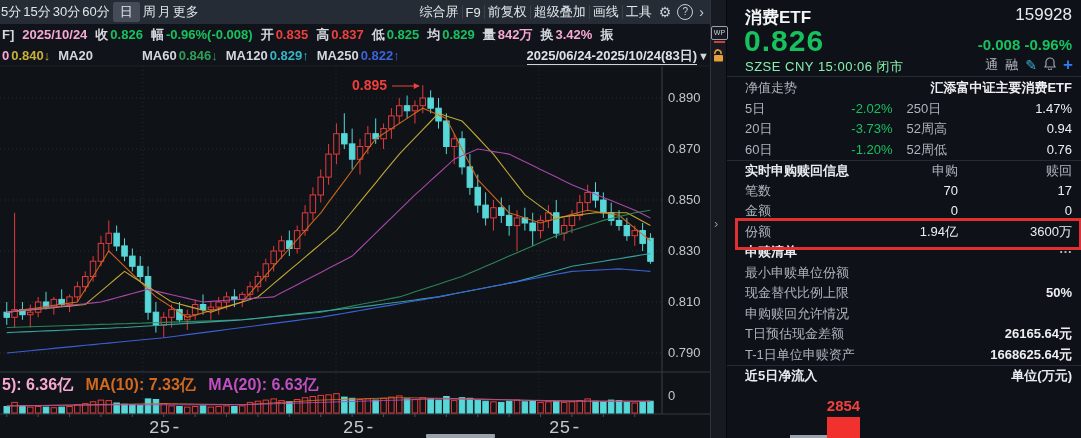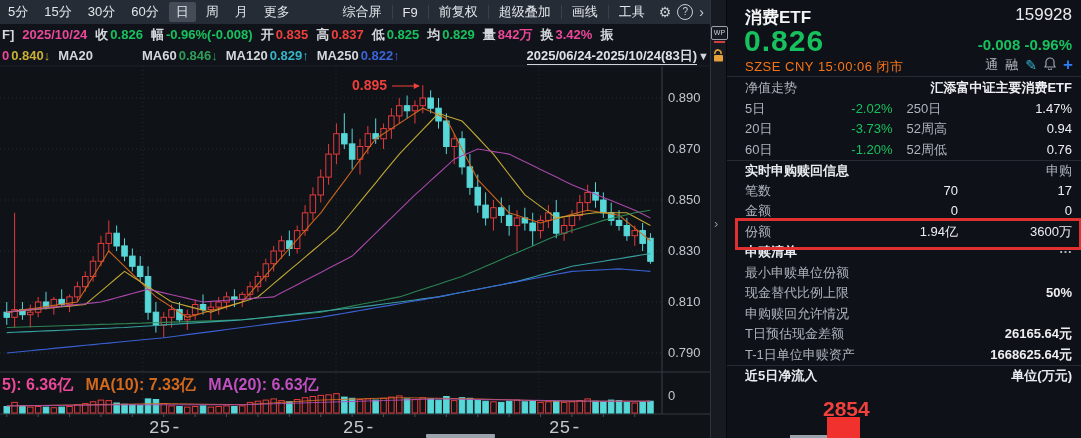--- a/index.html
+++ b/index.html
@@ -2,34 +2,34 @@
 <html><head>
 <meta charset="utf-8">
 <style>
   html,body{margin:0;padding:0;background:#000;}
   #app{position:relative;width:1081px;height:438px;background:#0d1014;overflow:hidden;
        font-family:"Liberation Sans",sans-serif;color:#dfe3e8;-webkit-font-smoothing:antialiased;}
   
   #chart-sec{position:absolute;left:0;top:0;width:710px;height:438px;background:#0f1217;}
   #toolbar{position:absolute;left:0;top:0;width:710px;height:24px;background:#262c35;
            display:flex;align-items:center;font-size:13px;color:#e2e6eb;border-bottom:1px solid #1a1f26;}
-  .tb-item{padding:2px 8px;cursor:pointer;white-space:nowrap;}
+  .tb-item{padding:2px 1px;cursor:pointer;white-space:nowrap;}
   .tb-item.active{background:#454c58;border-radius:2px;margin:0 2px;padding:1px 7px;}
   .tb-sep{width:1px;height:14px;background:#3a414b;margin:0 2px;}
   .tb-spacer{flex:1;}
   .tb-icon{padding:0 6px;color:#c9ced6;font-size:14px;cursor:pointer;}
   .help-circ{display:inline-block;width:14px;height:14px;border:1px solid #c9ced6;border-radius:50%;
              font-size:10px;line-height:14px;text-align:center;color:#c9ced6;}
   #quote-row{position:absolute;left:0;top:24px;width:710px;height:21px;background:#10141a;
              display:flex;align-items:center;font-size:13px;font-weight:bold;white-space:nowrap;overflow:hidden;}
   #ma-row{position:absolute;left:0;top:45px;width:710px;height:21px;background:#10141a;
           display:flex;align-items:center;font-size:13px;font-weight:bold;white-space:nowrap;overflow:hidden;}
   .q-lab{color:#d4d8dd;margin-left:8px;}
   .q-val{margin-left:2px;}
-  .green{color:#17c15e;} .red{color:#f0403c;} .white{color:#ec4899;text-align:right;}
+  .green{color:#17c15e;} .red{color:#f0403c;} .white{color:#f9a8d4;text-align:right;}
   .yellow{color:#c9b037;} .magenta{color:#c050c0;margin-top:35px;} .mgreen{color:#2e9e57;}
   .cyan{color:#35b6c8;} .blue{color:#3c64dc;}
   #range-box{position:absolute;right:1px;top:47px;font-size:13px;font-weight:bold;color:#dde1e6;}
   #range-box .rng{border-bottom:1px solid #cfd4da;padding-bottom:1px;}
   #range-box .caret{color:#cfd4da;font-size:11px;margin-left:1px;}
   #kchart{position:absolute;left:0;top:0;z-index:1;pointer-events:none;}
   .ylab{position:absolute;left:668px;width:42px;font-size:13px;color:#c3c8cf;z-index:2;}
   .xlab{position:absolute;width:44px;text-align:center;font-size:18px;color:#c3c8cf;top:418px;z-index:2;font-family:Liberation Mono, monospace;}
   #ann{position:absolute;left:352px;top:77px;font-size:14px;font-weight:bold;color:#f0403c;z-index:2;}
   #vol-legend{position:absolute;left:2px;top:375px;font-size:16px;font-weight:bold;z-index:2;white-space:nowrap;}
@@ -43,21 +43,21 @@
            font-size:7px;line-height:12px;text-align:center;color:#c9ced6;z-index:3;cursor:pointer;}
   #wp-icon::after{content:"";position:absolute;left:2px;bottom:-4px;width:11px;height:2px;background:#d04040;}
   #lock-icon{position:absolute;left:712px;top:48px;z-index:3;cursor:pointer;}
   
   #panel{position:absolute;left:727px;top:0;width:354px;height:438px;background:#0e1218;font-size:13px;}
   #p-head{position:absolute;left:0;top:0;width:354px;height:77px;border-bottom:1px solid #262b33;box-sizing:border-box;}
   #p-title{position:absolute;left:18px;top:6px;font-size:17px;font-weight:bold;color:#f2f4f6;}
   #p-code{position:absolute;right:9px;top:5px;font-size:17px;color:#e8eaed;}
   #p-price{position:absolute;left:17px;top:24px;font-size:30px;font-weight:bold;color:#17c15e;letter-spacing:1px;}
   #p-chg{position:absolute;right:9px;top:36px;font-size:15px;font-weight:bold;color:#17c15e;}
-  #p-status{position:absolute;left:18px;top:58px;font-size:13px;color:#f97316;letter-spacing:.5px;}
+  #p-status{position:absolute;left:18px;top:58px;font-size:13px;color:#86efac;letter-spacing:.5px;}
   #p-icons{position:absolute;right:8px;top:56px;display:flex;align-items:center;gap:7px;}
   .tag{color:#b4bac2;font-size:13px;}
   .pencil{color:#35b6d9;font-size:14px;cursor:pointer;}
   .plus{color:#2e7df6;font-size:17px;font-weight:bold;line-height:14px;cursor:pointer;}
   #p-rows{position:absolute;left:0;top:78px;width:354px;}
   .prow{height:20.5px;line-height:20.5px;display:flex;padding:0 9px 0 18px;box-sizing:border-box;white-space:nowrap;}
   .prow .lab{color:#aeb4bc;}
   .prow .val{color:#eceef1;}
   .sec-title{color:#e8ebef;font-weight:bold;}
   .flex1{flex:1;}
@@ -65,21 +65,21 @@
   .c2{flex:1;text-align:right;color:#eceef1;}
   .c3{width:114px;text-align:right;color:#eceef1;}
   .c2h{flex:1;text-align:right;color:#aeb4bc;}
   .c3h{width:114px;text-align:right;color:#aeb4bc;}
   .pl{width:70px;color:#aeb4bc;}
   .pv{flex:1;text-align:right;}
   .pl2{width:88px;padding-left:14px;color:#aeb4bc;box-sizing:content-box;}
   .pv2{flex:1;text-align:right;color:#eceef1;}
   .bt{border-top:1px solid #262b33;}
   #red-box{position:absolute;left:8px;top:218px;width:341px;height:26px;border:3px solid #e03030;z-index:4;pointer-events:none;}
-  #flow-label{position:absolute;left:96px;top:397px;width:41px;text-align:center;font-size:21px;font-weight:bold;color:#f0413d;}
+  #flow-label{position:absolute;left:96px;top:397px;width:41px;text-align:center;font-size:15px;font-weight:bold;color:#f0413d;}
   #flow-bar{position:absolute;left:100px;top:417px;width:33px;height:21px;background:#f0312e;}
   #flow-bar2{position:absolute;left:63px;top:435px;width:37px;height:3px;background:#9aa2ab;}
 </style>
 </head>
 <body>
 
 <div id="app">
 
   <div id="chart-sec">
 
@@ -515,20 +515,21 @@
       </div>
       <div class="prow">
         <span class="pl">60日</span>
         <span class="pv green">-1.20%</span>
         <span class="pl2">52周低</span>
         <span class="pv2">0.76</span>
       </div>
       <div class="prow bt">
         <span class="sec-title">实时申购赎回信息</span>
         <span class="c2h">申购</span>
+        <span class="c3h">赎回</span>
       </div>
       <div class="prow">
         <span class="lab">笔数</span>
         <span class="c2">70</span>
         <span class="c3">17</span>
       </div>
       <div class="prow">
         <span class="lab">金额</span>
         <span class="c2">0</span>
         <span class="c3">0</span>

